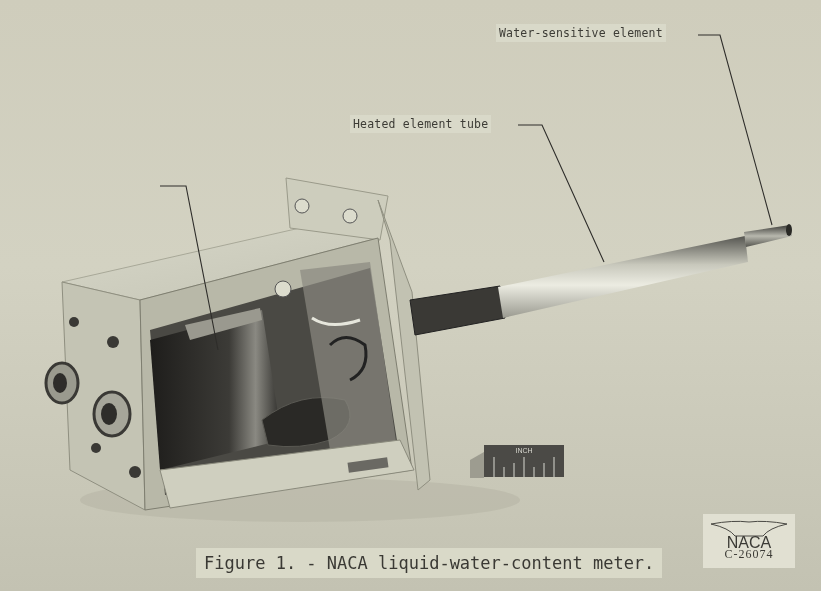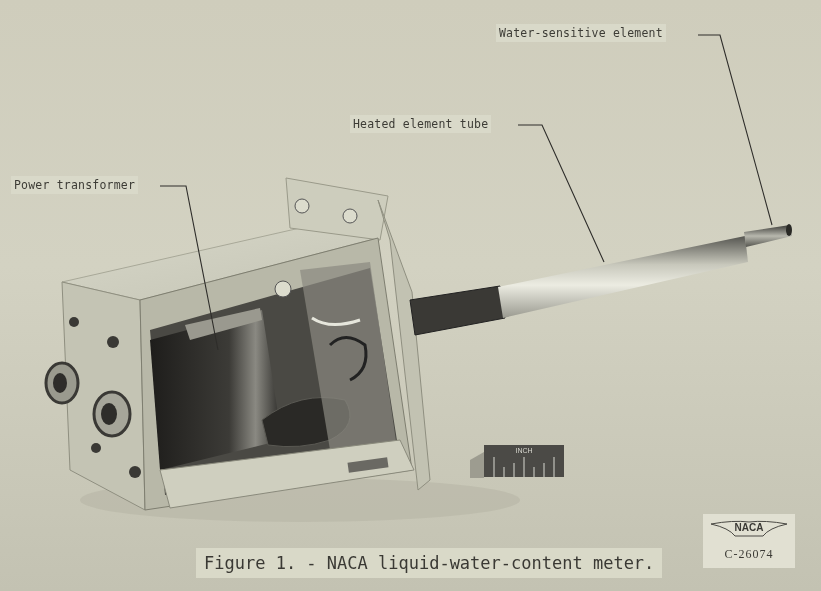--- a/index.html
+++ b/index.html
@@ -21,22 +21,22 @@
     }
     .naca-box {
       position: absolute; left: 703px; top: 514px; width: 92px; height: 54px;
       background: #e1e0d2; text-align: center;
     }
     .naca-id {
       position: absolute; left: 0; right: 0; top: 33px; font-size: 12px; color: #3b3a35;
       font-family: Liberation Serif, serif; letter-spacing: 1px;
     }
     .naca-word {
-      position: absolute; left: 0; right: 0; top: 8px; font-size: 10px; color: #3b3a35;
-      font-family: "Liberation Sans", "DejaVu Sans", sans-serif; font-weight: bold;
+      position: absolute; left: 0; right: 0; top: 20px; font-size: 16px; color: #3b3a35;
+      font-family: "Liberation Sans", "DejaVu Sans", sans-serif; font-weight: normal;
     }
     .ruler {
       position: absolute; left: 484px; top: 445px; width: 80px; height: 32px;
       background: #4b4a46;
     }
     .ruler-label {
       position: absolute; left: 0; right: 0; top: 2px; text-align: center; font-size: 7px;
       color: #d8d8d0; font-family: "Liberation Sans", "DejaVu Sans", sans-serif;
     }
   </style>
@@ -118,21 +118,20 @@
 
     <polyline points="698,35 720,35 772,225" stroke="#2e2d2a" stroke-width="1.1" fill="none"></polyline>
     <polyline points="518,125 542,125 604,262" stroke="#2e2d2a" stroke-width="1.1" fill="none"></polyline>
     <polyline points="160,186 186,186 218,350" stroke="#2e2d2a" stroke-width="1.1" fill="none"></polyline>
 
     <polygon points="470,460 484,452 484,478 470,478" fill="#8a897f" opacity="0.7"></polygon>
   </svg>
 
   <span class="label" style="left:496px; top:24px;">Water-sensitive element</span>
   <span class="label" style="left:350px; top:115px;">Heated element tube</span>
-  <span class="label" style="left:11px; top:176px;">Power transformer</span>
 
   <div class="ruler">
     <div class="ruler-label">INCH</div>
     <svg width="80" height="32" style="position:absolute;left:0;top:0">
       <g stroke="#d8d8d0" stroke-width="1">
         <line x1="10" y1="32" x2="10" y2="12"></line>
         <line x1="20" y1="32" x2="20" y2="22"></line>
         <line x1="30" y1="32" x2="30" y2="18"></line>
         <line x1="40" y1="32" x2="40" y2="12"></line>
         <line x1="50" y1="32" x2="50" y2="22"></line>

